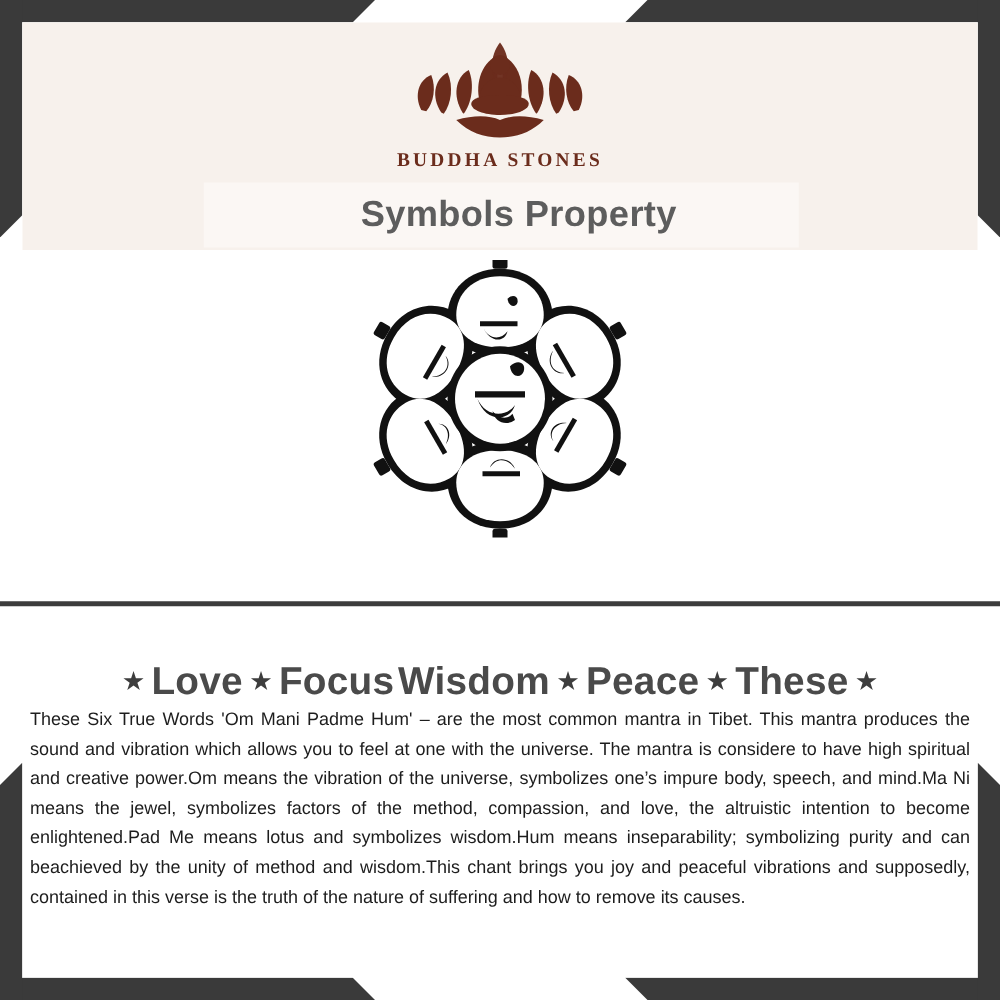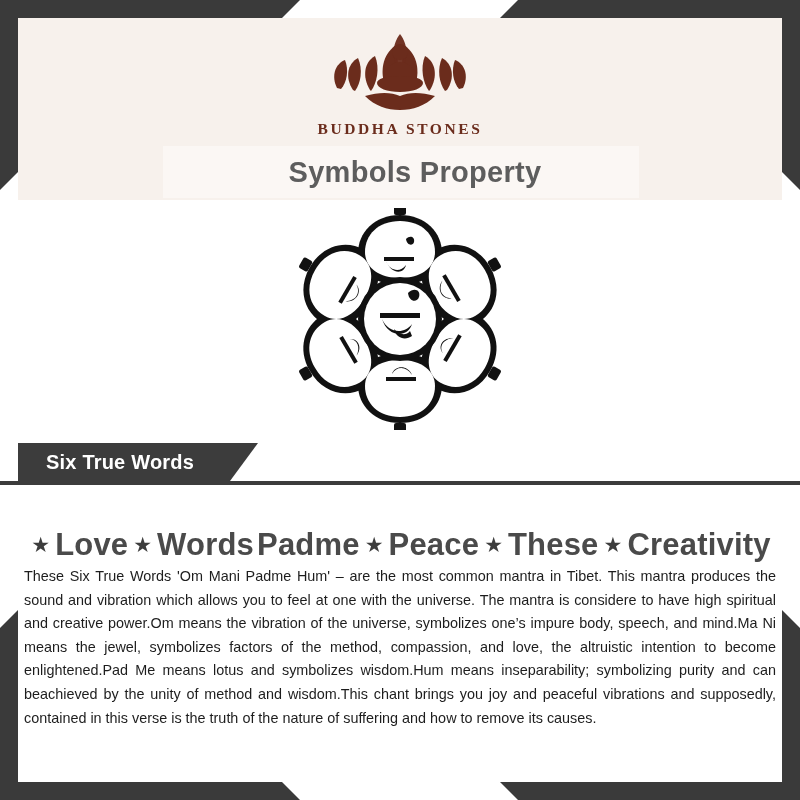--- a/index.html
+++ b/index.html
@@ -350,34 +350,30 @@
         <g fill="#111111">
           <path d="M-20 -6 h40 v5 h-40 z"></path>
           <path d="M-18 0 c6 14 22 16 30 5 c-4 14 -24 14 -30 -5 z"></path>
           <path d="M8 -26 c6 -6 13 -3 11 4 c-2 6 -10 5 -11 -4 z"></path>
           <path d="M-6 10 c5 6 12 7 16 2 l2 5 c-7 5 -16 2 -18 -7 z"></path>
         </g>
       </g>
     </svg>
   </div>
 
-  <div class="ribbon">
-    <span class="ribbon-label">Six True Words</span>
+  <div class="ribbon-rule"></div>
+
+  <div class="keywords">
+    <span class="kw-star">★</span>
+    <span class="kw">Love</span>
+    <span class="kw-star">★</span>
+    <span class="kw">Focus</span>
+    <span class="kw">Wisdom</span>
+    <span class="kw-star">★</span>
+    <span class="kw">Peace</span>
+    <span class="kw-star">★</span>
+    <span class="kw">These</span>
+    <span class="kw-star">★</span>
   </div>
-  <div class="ribbon-rule"></div>
-
-  <div class="keywords">
-    <span class="kw-star">★</span>
-    <span class="kw">Love</span>
-    <span class="kw-star">★</span>
-    <span class="kw">Words</span>
-    <span class="kw">Padme</span>
-    <span class="kw-star">★</span>
-    <span class="kw">Peace</span>
-    <span class="kw-star">★</span>
-    <span class="kw">These</span>
-    <span class="kw-star">★</span>
-    <span class="kw">Creativity</span>
-  </div>
 
   <div class="body-copy"><span class="reg">These Six True Words 'Om Mani Padme Hum' – are the most common mantra in Tibet. This mantra produces the sound and vibration which allows you to feel at one with the universe. The mantra is considere to have high spiritual and creative power.</span><span class="bold">Om</span><span class="reg">  means the vibration of the universe, symbolizes one’s impure body, speech, and mind.</span><span class="bold">Ma Ni</span><span class="reg"> means the jewel, symbolizes factors of the method, compassion, and love, the altruistic intention to become enlightened.</span><span class="bold">Pad Me</span><span class="reg"> means lotus and symbolizes wisdom.</span><span class="bold">Hum</span><span class="reg"> means inseparability; symbolizing purity and can beachieved by the unity of method and wisdom.This chant brings you joy and peaceful vibrations and supposedly, contained in this verse is the truth of the nature of suffering and how to remove its causes.</span></div>
 
 </div>
 
 </body></html>

